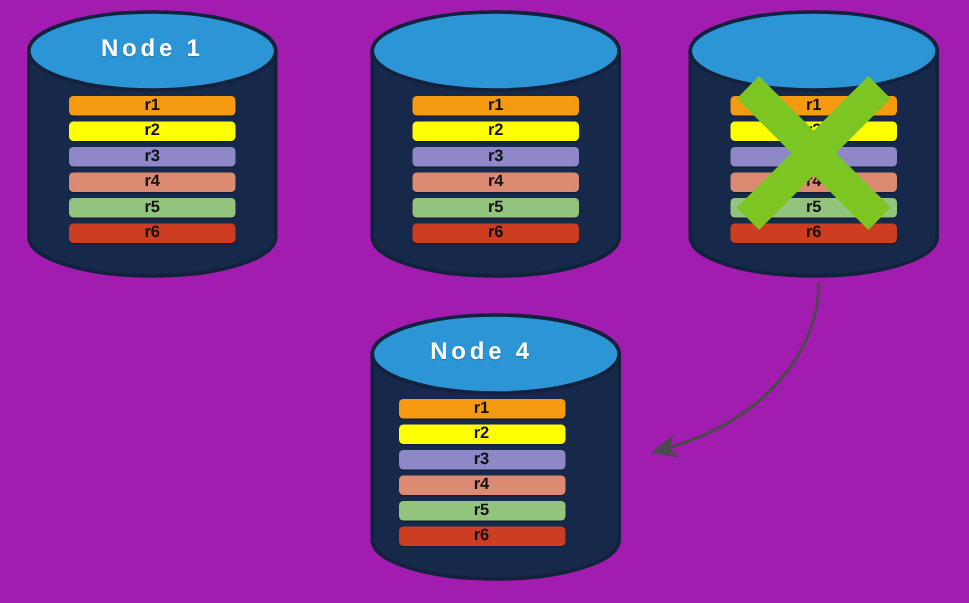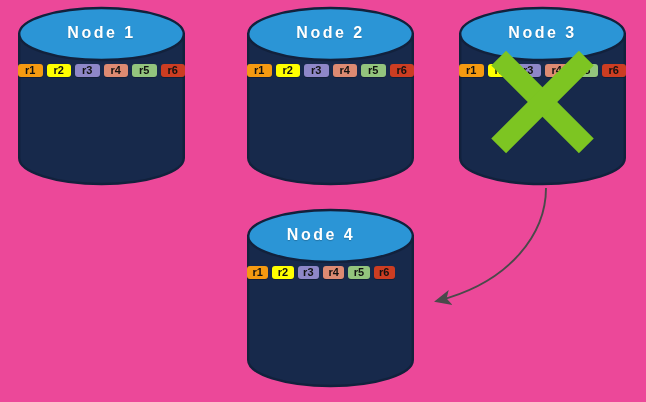--- a/index.html
+++ b/index.html
@@ -7,21 +7,21 @@
     padding: 0;
     background: #ffffff;
   }
   body {
     font-family: "Liberation Sans", sans-serif;
   }
   #canvas {
     position: relative;
     width: 646px;
     height: 402px;
-    background: #ec4899;
+    background: #a21caf;
     overflow: hidden;
   }
   .node {
     position: absolute;
   }
   .node svg {
     display: block;
     position: absolute;
     top: 0;
     left: 0;
@@ -38,21 +38,21 @@
     letter-spacing: 2.5px;
     font-family: "Liberation Sans", sans-serif;
     text-shadow: 0 1px 1px rgba(0,0,0,0.22);
     pointer-events: none;
   }
   .rows {
     position: absolute;
     left: 0;
     width: 100%;
     display: flex;
-    flex-direction: row;
+    flex-direction: column;
     gap: 4px;
     align-items: center;
   }
   .row-bar {
     height: 13px;
     border-radius: 3px;
     display: flex;
     align-items: center;
     justify-content: center;
     color: #111111;
@@ -96,36 +96,34 @@
           <div class="row-bar" style="background: rgb(221, 138, 114); width: 111px;">r4</div>
           <div class="row-bar" style="background: rgb(147, 196, 125); width: 111px;">r5</div>
           <div class="row-bar" style="background: rgb(204, 61, 34); width: 111px;">r6</div>
         </div>
       </div>
       <div class="node" style="left: 247px; top: 8px; width: 167px; height: 176px;">
         <svg width="167" height="176" viewBox="0 0 167 176">
           <path d="M 1.2 26 L 1.2 150 A 82.3 26 0 0 0 165.8 150 L 165.8 26 Z" fill="#17294B" stroke="#12213C" stroke-width="2.4"></path>
           <ellipse cx="83.5" cy="26" rx="82.3" ry="26" fill="#2B95D6" stroke="#12213C" stroke-width="2.4"></ellipse>
         </svg>
-        <div class="node-title" style="top: 16px;">Node  2</div>
         <div class="rows" style="top: 56px;">
           <div class="row-bar" style="background: rgb(245, 154, 17); width: 111px;">r1</div>
           <div class="row-bar" style="background: rgb(255, 255, 0); width: 111px;">r2</div>
           <div class="row-bar" style="background: rgb(142, 135, 200); width: 111px;">r3</div>
           <div class="row-bar" style="background: rgb(221, 138, 114); width: 111px;">r4</div>
           <div class="row-bar" style="background: rgb(147, 196, 125); width: 111px;">r5</div>
           <div class="row-bar" style="background: rgb(204, 61, 34); width: 111px;">r6</div>
         </div>
       </div>
       <div class="node" style="left: 459px; top: 8px; width: 167px; height: 176px;">
         <svg width="167" height="176" viewBox="0 0 167 176">
           <path d="M 1.2 26 L 1.2 150 A 82.3 26 0 0 0 165.8 150 L 165.8 26 Z" fill="#17294B" stroke="#12213C" stroke-width="2.4"></path>
           <ellipse cx="83.5" cy="26" rx="82.3" ry="26" fill="#2B95D6" stroke="#12213C" stroke-width="2.4"></ellipse>
         </svg>
-        <div class="node-title" style="top: 16px;">Node  3</div>
         <div class="rows" style="top: 56px;">
           <div class="row-bar" style="background: rgb(245, 154, 17); width: 111px;">r1</div>
           <div class="row-bar" style="background: rgb(255, 255, 0); width: 111px;">r2</div>
           <div class="row-bar" style="background: rgb(142, 135, 200); width: 111px;">r3</div>
           <div class="row-bar" style="background: rgb(221, 138, 114); width: 111px;">r4</div>
           <div class="row-bar" style="background: rgb(147, 196, 125); width: 111px;">r5</div>
           <div class="row-bar" style="background: rgb(204, 61, 34); width: 111px;">r6</div>
         </div>
         <svg class="x-overlay" width="167" height="176" viewBox="0 0 167 176">
           <g fill="">

